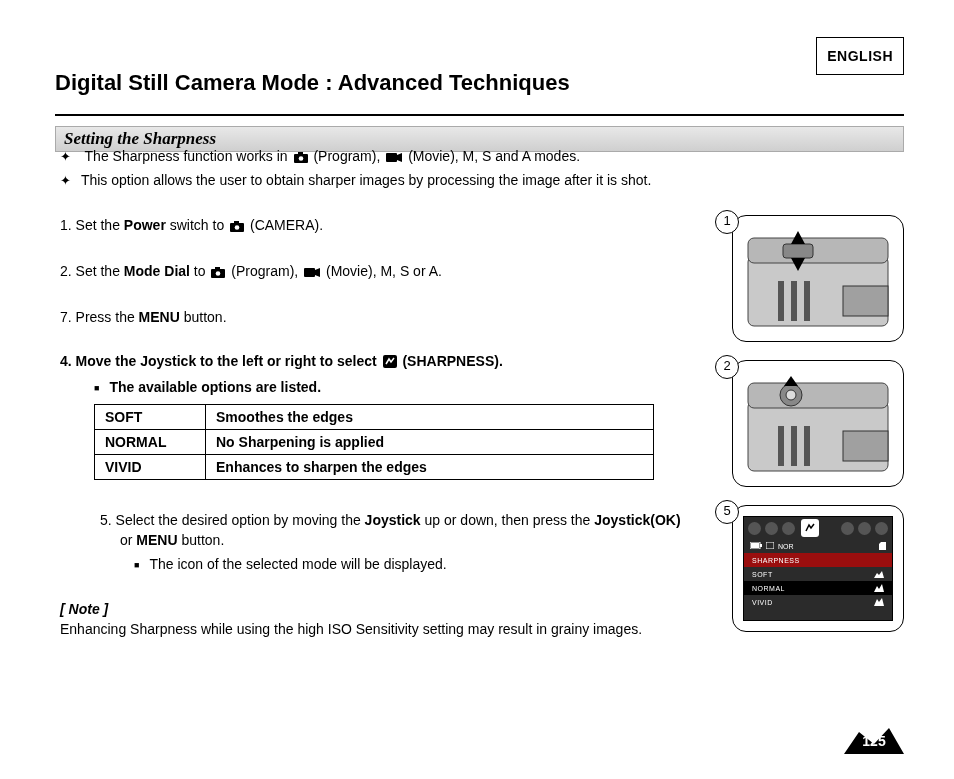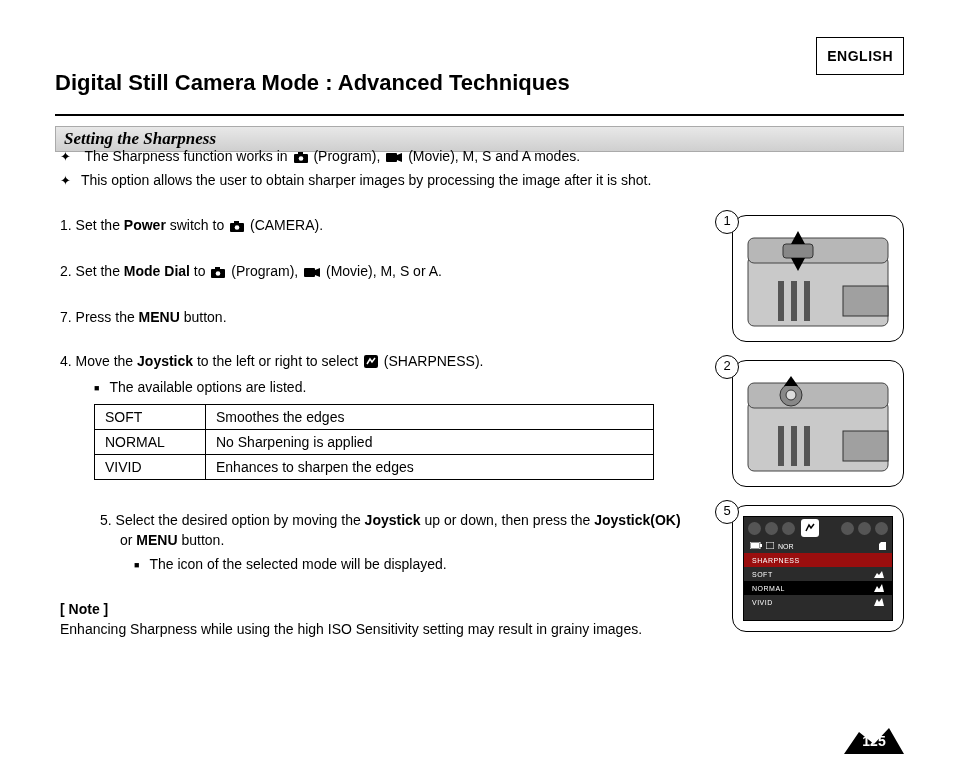--- a/index.html
+++ b/index.html
@@ -85,21 +85,21 @@
     margin-left: 34px;
     margin-top: 6px;
     width: 560px;
   }
   .opt-table td {
     border: 1px solid #000;
     padding: 2px 10px;
     font-size: 14px;
   }
   .opt-table td:first-child { width: 90px; }
-  .note-head { font-weight: bold; margin-top: 20px; }
+  .note-head { font-weight: bold; margin-top: 20px; font-style: italic; }
 
   
   .fig {
     position: absolute;
     right: 50px;
     border: 1.5px solid #000;
     border-radius: 14px;
     background: #fff;
   }
   .fig1 { top: 215px; width: 170px; height: 125px; }
@@ -269,21 +269,21 @@
             <rect x="0" y="1" width="11" height="9" rx="1" fill="#000"></rect>
             <path d="M11 3 L16 1 L16 10 L11 8 Z" fill="#000"></path>
           </svg>
       </span><span> (Movie), M, S or A.</span>
     </div>
 
     <div class="step">
       <span>7.  Press the </span><b>MENU</b><span> button.</span>
     </div>
 
-    <div class="step" style="margin-bottom:6px;">
+    <div class="step" style="margin-bottom:6px;font-weight:bold;">
       <span>4.  Move the </span><b>Joystick</b><span> to the left or right to select  </span>
       <span class="inline-icon">
         <svg width="14" height="13" viewBox="0 0 14 13">
             <rect x="0" y="0" width="14" height="13" rx="2" fill="#000"></rect>
             <path d="M3 9 L6 4 L8 7 L11 3" stroke="#fff" stroke-width="1.5" fill="none"></path>
           </svg>
       </span><span> (SHARPNESS).</span>
       <div class="sub">The available options are listed.</div>
       <table class="opt-table">
         <tbody>

